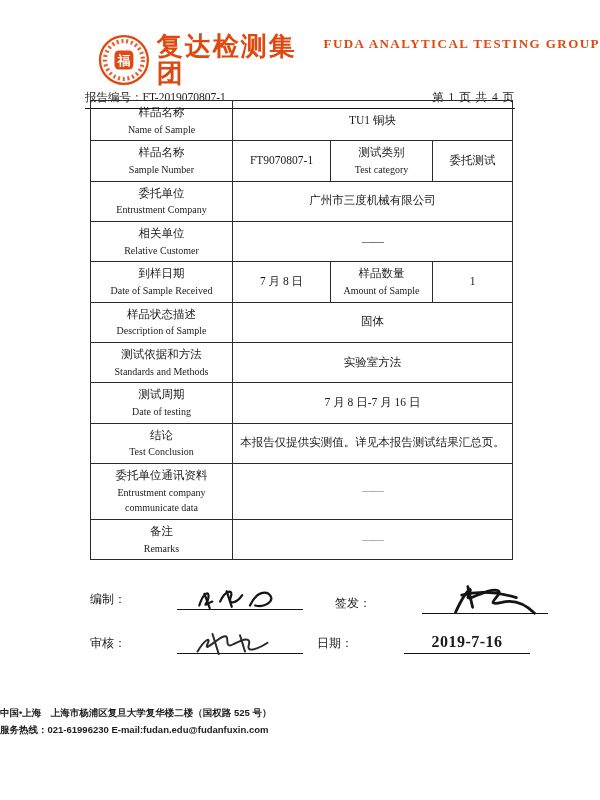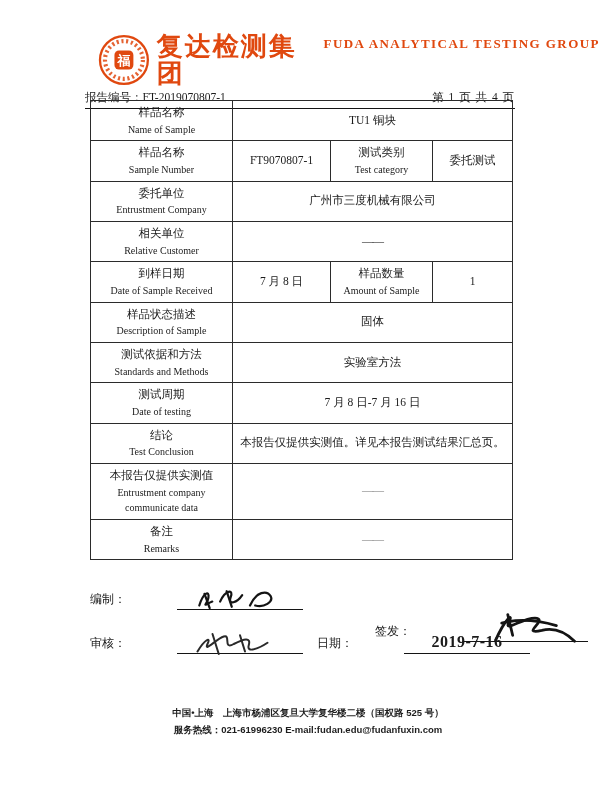--- a/index.html
+++ b/index.html
@@ -59,22 +59,22 @@
   }
   .sig-line svg { position: absolute; left: 8px; bottom: -3px; }
   .sig-line .date-text {
     position: absolute; left: 0; right: 0; bottom: 2px;
     text-align: center; font-size: 16px; font-weight: bold; letter-spacing: .5px;
   }
 
   
   .footer {
     position: absolute; top: 705px; left: 0; width: 600px;
-    text-align: center; font-family: "Liberation Sans", sans-serif;
-    font-size: 9.5px; font-weight: bold; color: #1d1d1d; line-height: 1.75; padding-left: 16px;
+    text-align: left; font-family: "Liberation Sans", sans-serif;
+    font-size: 9.5px; font-weight: bold; color: #1d1d1d; line-height: 1.75;
   }
 </style>
 </head>
 <body>
 
 <div class="page">
 
   <div class="logo-row">
     <svg width="52" height="52" viewBox="0 0 52 52">
       <circle cx="26" cy="26" r="24" fill="#ffffff" stroke="#e0480f" stroke-width="2.3"></circle>
@@ -172,21 +172,21 @@
     </tr>
     <tr class="r">
       <td class="lbl">
         <span class="cn">结论</span>
         <span class="en">Test Conclusion</span>
       </td>
       <td colspan="3" class="val-left">本报告仅提供实测值。详见本报告测试结果汇总页。</td>
     </tr>
     <tr class="r-tall">
       <td class="lbl">
-        <span class="cn">本报告仅提供实测值</span>
+        <span class="cn">委托单位通讯资料</span>
         <span class="en">Entrustment company</span>
         <span class="en">communicate data</span>
       </td>
       <td colspan="3" class="dash-gray">——</td>
     </tr>
     <tr class="r">
       <td class="lbl">
         <span class="cn">备注</span>
         <span class="en">Remarks</span>
       </td>
@@ -203,21 +203,21 @@
           <path d="M6 15 C9 5 14 3 13 9 C12 15 7 16 16 12"></path>
           <path d="M10 6 L14 17"></path>
           <path d="M22 12 C26 3 33 2 30 9 C28 15 35 13 39 7"></path>
           <path d="M27 4 L31 16"></path>
           <path d="M45 15 C50 4 58 3 61 8 C63 12 56 17 49 15"></path>
         </g>
       </svg>
     </span>
   </div>
 
-  <div class="sig-row" style="top:622px; left:335px;margin-left:40px;">
+  <div class="sig-row" style="top:594px; left:335px;">
     <span class="sig-label">签发：</span>
     <span class="sig-line">
       <svg width="112" height="34" viewBox="0 0 90 28" style="bottom:-4px">
         <g fill="none" stroke="#141414" stroke-width="2.3" stroke-linecap="round">
           <path d="M20 24 C28 6 35 1 31 9 C26 19 44 4 54 6 C62 8 40 20 58 16 C70 13 79 19 85 25"></path>
           <path d="M25 10 C40 6 56 8 70 12"></path>
           <path d="M30 3 L34 20"></path>
         </g>
       </svg>
     </span>

